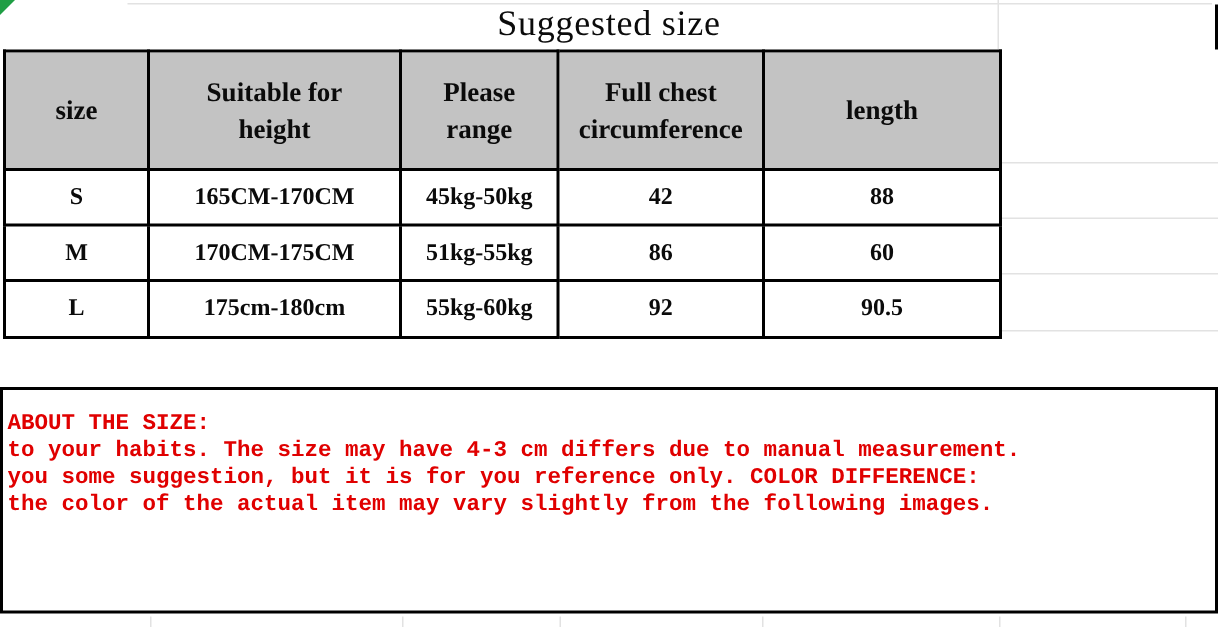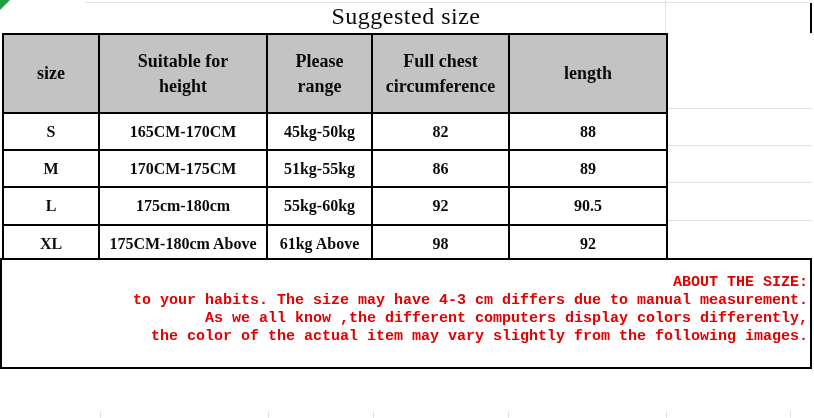--- a/index.html
+++ b/index.html
@@ -49,25 +49,24 @@
   }
   table.size-table td{
     font-size:16px;font-weight:bold;
     background:#fff;
   }
   table.size-table td.size-col{font-weight:bold;}
   
   .note-box{
     position:absolute;left:0;top:258px;
     box-sizing:border-box;
-    width:812px;height:111px;
+    width:812px;height:151px;
     border:2px solid #000;
     background:#fff;
     padding:14px 2px 0 3px;
-    text-align:right;
   }
   .note-line{
     font-family:"Liberation Mono","DejaVu Sans Mono",monospace;
     font-size:15px;font-weight:bold;
     line-height:18px;
     color:#e00000;
     white-space:nowrap;
   }
 </style>
 </head>
@@ -111,47 +110,40 @@
         <th>Full chest
 circumference</th>
         <th>length</th>
       </tr>
     </thead>
     <tbody>
       <tr style="height:37px">
         <td class="size-col">S</td>
         <td>165CM-170CM</td>
         <td>45kg-50kg</td>
-        <td>82</td>
+        <td>42</td>
         <td>88</td>
       </tr>
       <tr style="height:37px">
         <td class="size-col">M</td>
         <td>170CM-175CM</td>
         <td>51kg-55kg</td>
         <td>86</td>
-        <td>89</td>
+        <td>60</td>
       </tr>
       <tr style="height:38px">
         <td class="size-col">L</td>
         <td>175cm-180cm</td>
         <td>55kg-60kg</td>
         <td>92</td>
         <td>90.5</td>
       </tr>
-      <tr style="height:38px">
-        <td class="size-col">XL</td>
-        <td>175CM-180cm Above</td>
-        <td>61kg Above</td>
-        <td>98</td>
-        <td>92</td>
-      </tr>
     </tbody>
   </table>
 
   <div class="note-box">
     <div class="note-line">ABOUT THE SIZE:</div>
     <div class="note-line">to your habits. The size may have 4-3 cm differs due to manual measurement.</div>
-    <div class="note-line">As we all know ,the different computers display colors differently,</div>
+    <div class="note-line">you some suggestion, but it is for you reference only. COLOR DIFFERENCE:</div>
     <div class="note-line">the color of the actual item may vary slightly from the following images.</div>
   </div>
 
 </div>
 
 </body></html>

